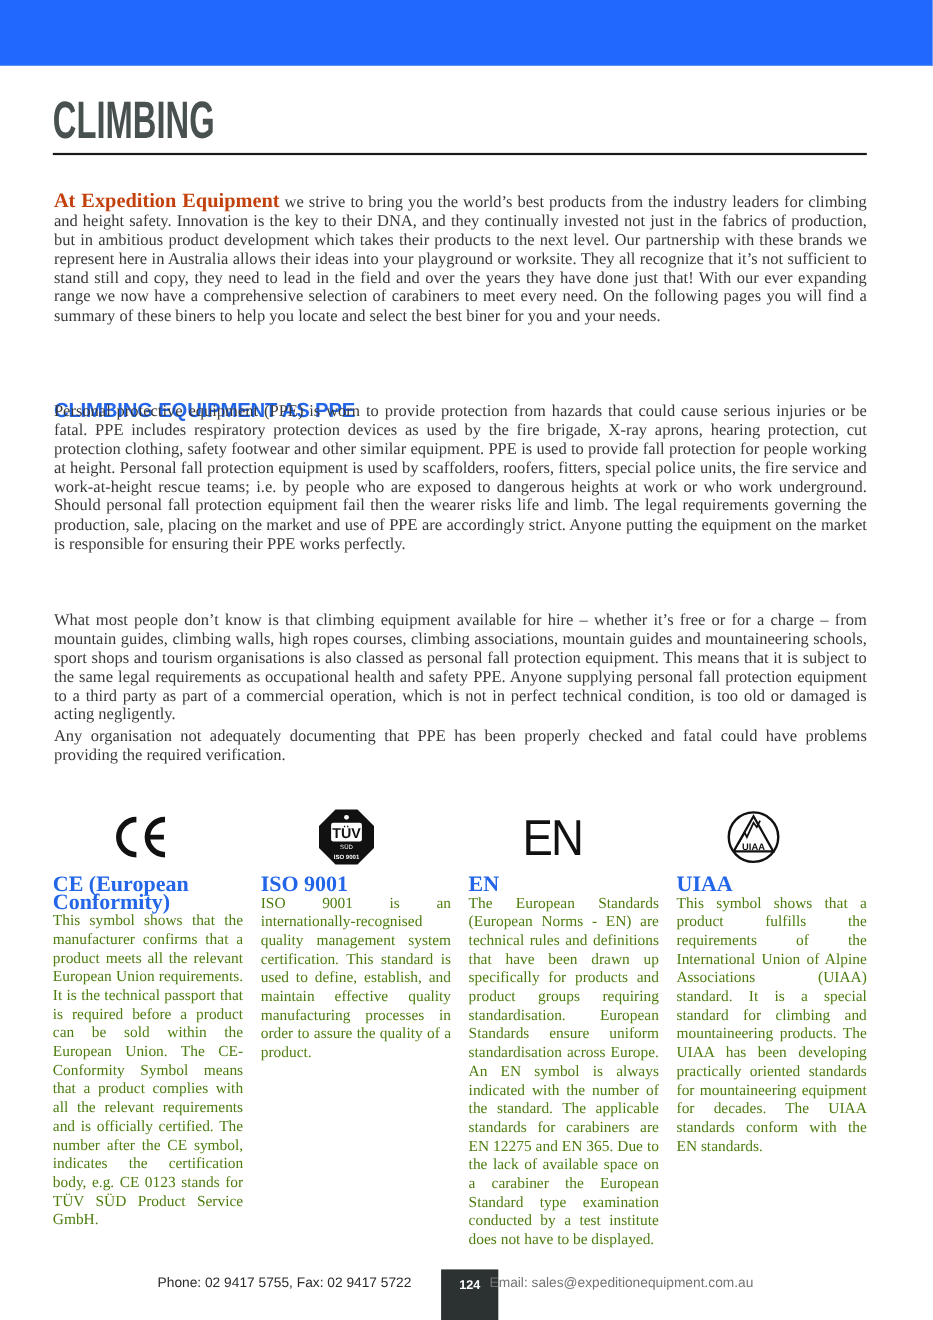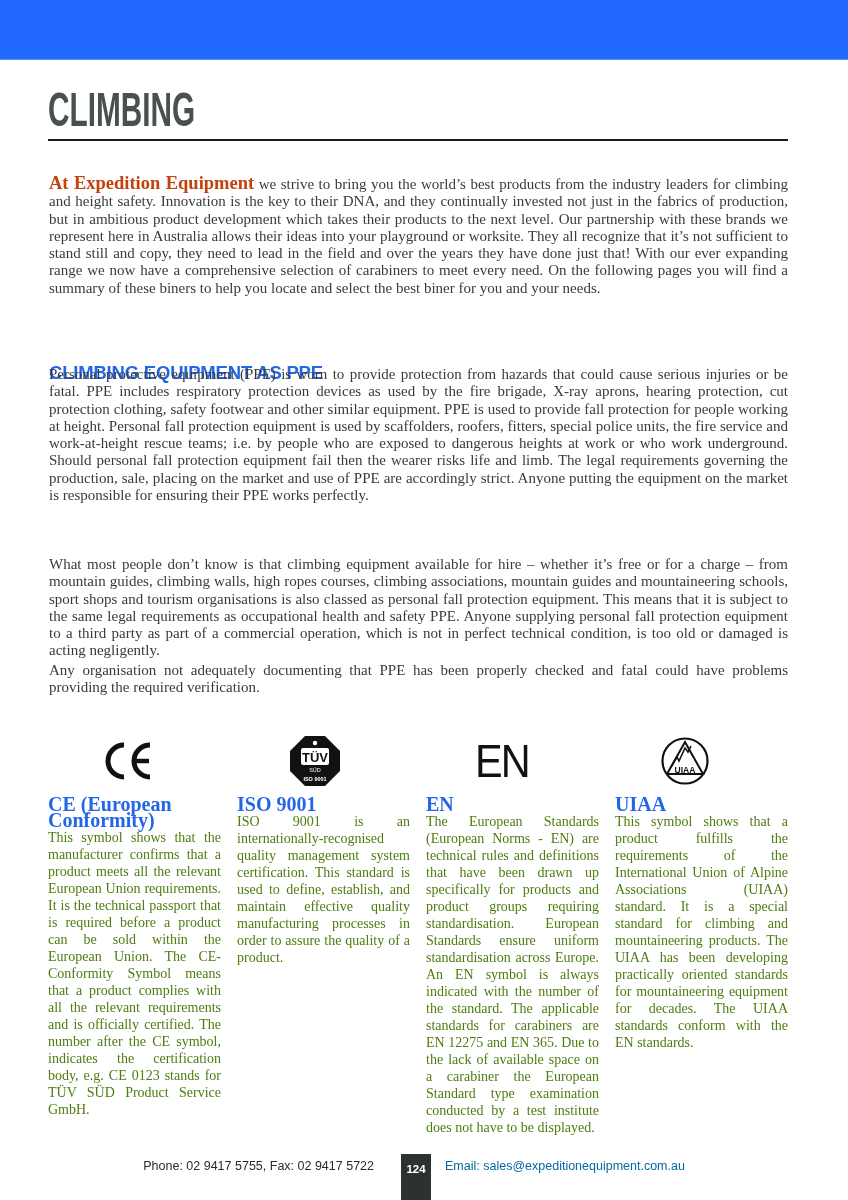--- a/index.html
+++ b/index.html
@@ -44,22 +44,22 @@
   .col { position: absolute; top: 796px; width: 173px; }
   .col-1 { left: 48px; }
   .col-2 { left: 237px; }
   .col-3 { left: 426px; }
   .col-4 { left: 615px; }
   .col-heading { color: #2466e8; font-weight: 700; font-size: 20px; line-height: 16px; margin-bottom: 1px; }
   .col-text { font-size: 14px; line-height: 17px; text-align: justify; color: #4d7c0f; }
 
   .footer { position: absolute; left: 0; top: 1152px; width: 848px; height: 48px; }
   .footer-phone { position: absolute; right: 474px; top: 7px; font-family: "Liberation Sans", "DejaVu Sans", sans-serif; font-size: 12.5px; color: #2a2a2a; white-space: nowrap; }
-  .page-num { position: absolute; left: 401px; top: 2px; width: 30px; height: 46px; background: #2c3232; color: #fff; font-family: "Liberation Sans", "DejaVu Sans", sans-serif; font-weight: 700; font-size: 11.5px; text-align: center; padding-top: 9px; }
-  .footer-email { position: absolute; left: 445px; top: 7px; font-family: "Liberation Sans", "DejaVu Sans", sans-serif; font-size: 12.5px; color: #0369a1; white-space: nowrap; }
+  .page-num { position: absolute; left: 401px; top: 2px; width: 52px; height: 46px; background: #2c3232; color: #fff; font-family: "Liberation Sans", "DejaVu Sans", sans-serif; font-weight: 700; font-size: 11.5px; text-align: center; padding-top: 9px; }
+  .footer-email { position: absolute; left: 445px; top: 7px; font-family: "Liberation Sans", "DejaVu Sans", sans-serif; font-size: 12.5px; color: #737373; white-space: nowrap; }
 </style>
 </head>
 <body>
 
 <div class="top-bar"></div>
 
 <h1 class="page-title">CLIMBING</h1>
 <div class="title-rule"></div>
 
 <p class="body-text intro"><span class="lead">At Expedition Equipment</span><span> we strive to bring you the world’s best products from the industry leaders for climbing and height safety. Innovation is the key to their DNA, and they continually invested not just in the fabrics of production, but in ambitious product development which takes their products to the next level. Our partnership with these brands we represent here in Australia allows their ideas into your playground or worksite. They all recognize that it’s not sufficient to stand still and copy, they need to lead in the field and over the years they have done just that! With our ever expanding range we now have a comprehensive selection of carabiners to meet every need. On the following pages you will find a summary of these biners to help you locate and select the best biner for you and your needs.</span></p>

